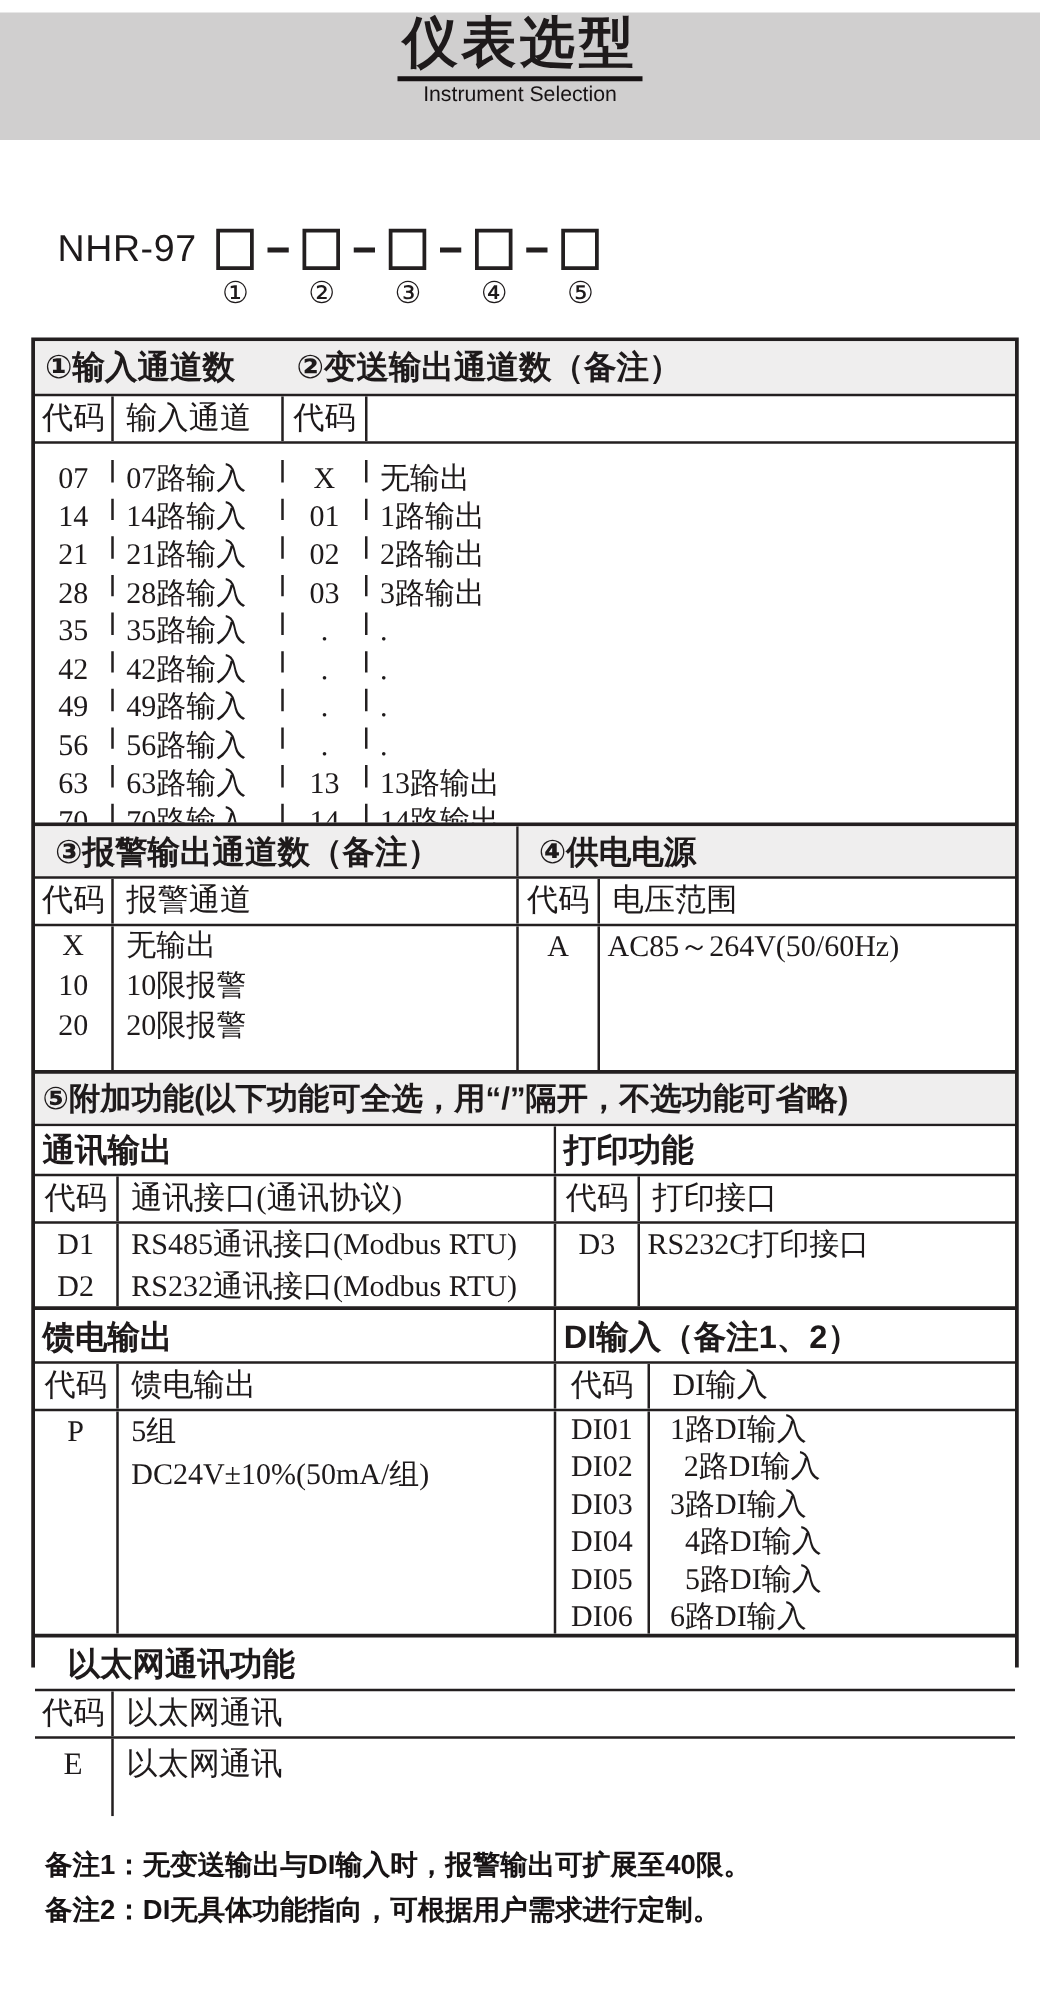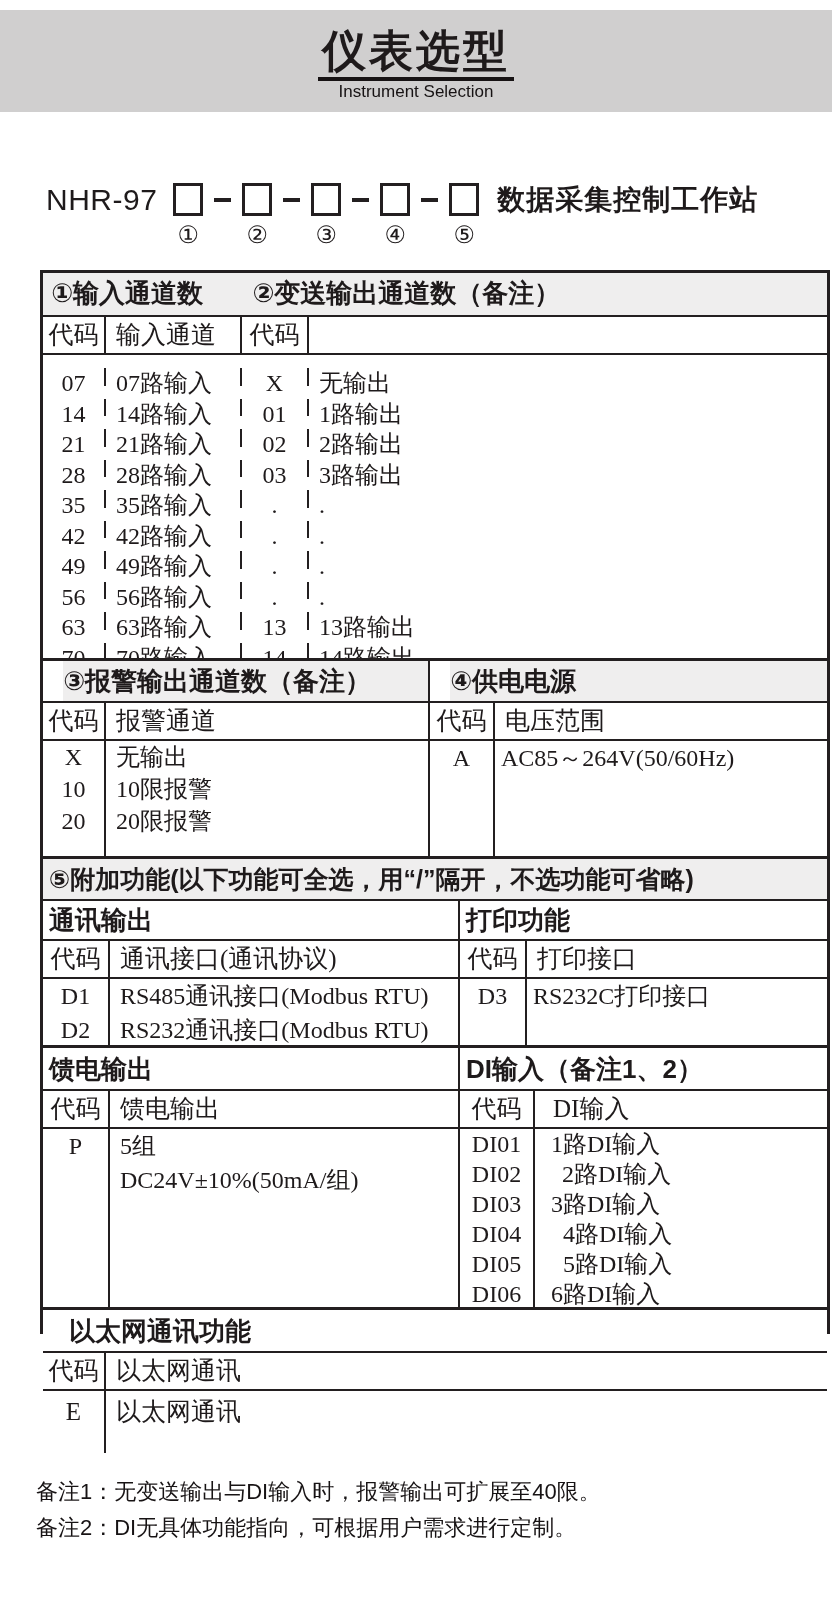--- a/index.html
+++ b/index.html
@@ -8,21 +8,21 @@
     width:832px; height:1600px; position:relative;
     font-family:"Liberation Serif","DejaVu Serif",serif;
     color:#1e1a1b;
   }
   
   .banner {
     position:absolute; left:0; top:10px; width:832px; height:102px;
     background:#d0cfcf; text-align:center;
   }
   .banner-title {
-    display:inline-block; margin-top:16px;
+    display:inline-block; 
     font-family:"Liberation Sans","DejaVu Sans",sans-serif;
     font-weight:bold; font-size:44px; line-height:50px; letter-spacing:3px;
     border-bottom:4px solid #171314; padding:0 4px 1px 4px;
   }
   .banner-sub {
     font-family:"Liberation Sans","DejaVu Sans",sans-serif;
     font-size:17px; line-height:19px; margin-top:1px; color:#171314;
   }
   
   .model {
@@ -38,21 +38,21 @@
   .mbox { width:30px; height:33px; border:3px solid #231f20; background:#fff; }
   .mnum { font-size:24px; line-height:26px; margin-top:6px; }
   .mdash { width:17px; height:4px; background:#231f20; margin:15px 11px 0 11px; }
   .model-suffix {
     font-family:"Liberation Sans","DejaVu Sans",sans-serif;
     font-weight:bold; font-size:28px; line-height:34px; letter-spacing:1px;
     margin-left:18px;
   }
   
   .seltable {
-    position:absolute; left:40px; top:270px; width:790px; height:1064px;
+    position:absolute; left:25px; top:270px; width:790px; height:1064px;
     border:3px solid #231f20; background:#fff;
   }
   .band { border-top:2px solid #231f20; position:relative; overflow:hidden; }
   .band.first { border-top:none; }
   .band.thick { border-top:3px solid #231f20; }
   .sec-h {
     background:#efeeee;
     font-family:"Liberation Sans","DejaVu Sans",sans-serif;
     font-weight:bold; font-size:26px;
   }
@@ -67,21 +67,21 @@
   .desc { padding-left:10px; }
   
   .h12 { height:42px; line-height:40px; padding-left:8px; }
   .h12 .t2 { margin-left:42px; }
   .g12s { grid-template-columns:63px 136px 67px 1fr; height:38px; font-size:25px; }
   .g12s div { line-height:36px; }
   .g12d { grid-template-columns:63px 136px 67px 1fr; grid-auto-rows:30.5px; height:305px; font-size:24px; }
   .g12d div { line-height:30px;margin-top:13px; }
   
   .g34h { grid-template-columns:387px 1fr; height:43px; }
-  .g34h div { line-height:41px; padding-left:0;margin-left:20px; }
+  .g34h div { line-height:41px; padding-left:16px; }
   .g34s { grid-template-columns:63px 324px 65px 1fr; height:38px; font-size:25px; }
   .g34s div { line-height:36px; }
   .g34d { grid-template-columns:63px 324px 65px 1fr; height:117px; font-size:24px; }
   .g34d .line { line-height:32px; }
   
   .h5 { height:43px; line-height:40px; padding-left:6px; font-size:25px; white-space:nowrap; }
   .gc1h { grid-template-columns:417px 1fr; height:40px; }
   .gc1h div { line-height:38px; padding-left:6px; }
   .gc1s { grid-template-columns:67px 350px 67px 1fr; height:38px; font-size:25px; }
   .gc1s div { line-height:36px; }
@@ -97,21 +97,21 @@
   
   .h-eth { height:44px; line-height:42px; padding-left:26px; }
   .geths { grid-template-columns:63px 1fr; height:38px; font-size:25px; }
   .geths div { line-height:36px; }
   .gethd { grid-template-columns:63px 1fr; height:64px; font-size:25px; }
   .gethd div { line-height:42px; }
   
   .notes {
     position:absolute; left:36px; top:1478px;
     font-family:"Liberation Sans","DejaVu Sans",sans-serif;
-    font-weight:normal; font-size:22px; line-height:28px; color:#171314;
+    font-weight:bold; font-size:22px; line-height:28px; color:#171314;
   }
   .notes .note + .note { margin-top:8px; }
 </style>
 </head>
 <body>
 
 <div class="banner">
   <div class="banner-title">仪表选型</div>
   <div class="banner-sub">Instrument Selection</div>
 </div>
@@ -135,21 +135,20 @@
   <span class="mdash"></span>
   <span class="slot">
     <span class="mbox"></span>
     <span class="mnum">④</span>
   </span>
   <span class="mdash"></span>
   <span class="slot">
     <span class="mbox"></span>
     <span class="mnum">⑤</span>
   </span>
-  <span class="model-suffix">数据采集控制工作站</span>
 </div>
 
 <div class="seltable">
 
   <div class="band first sec-h h12">
     <span>①输入通道数</span>
     <span class="t2">②变送输出通道数（备注）</span>
   </div>
 
   <div class="band g g12s">

